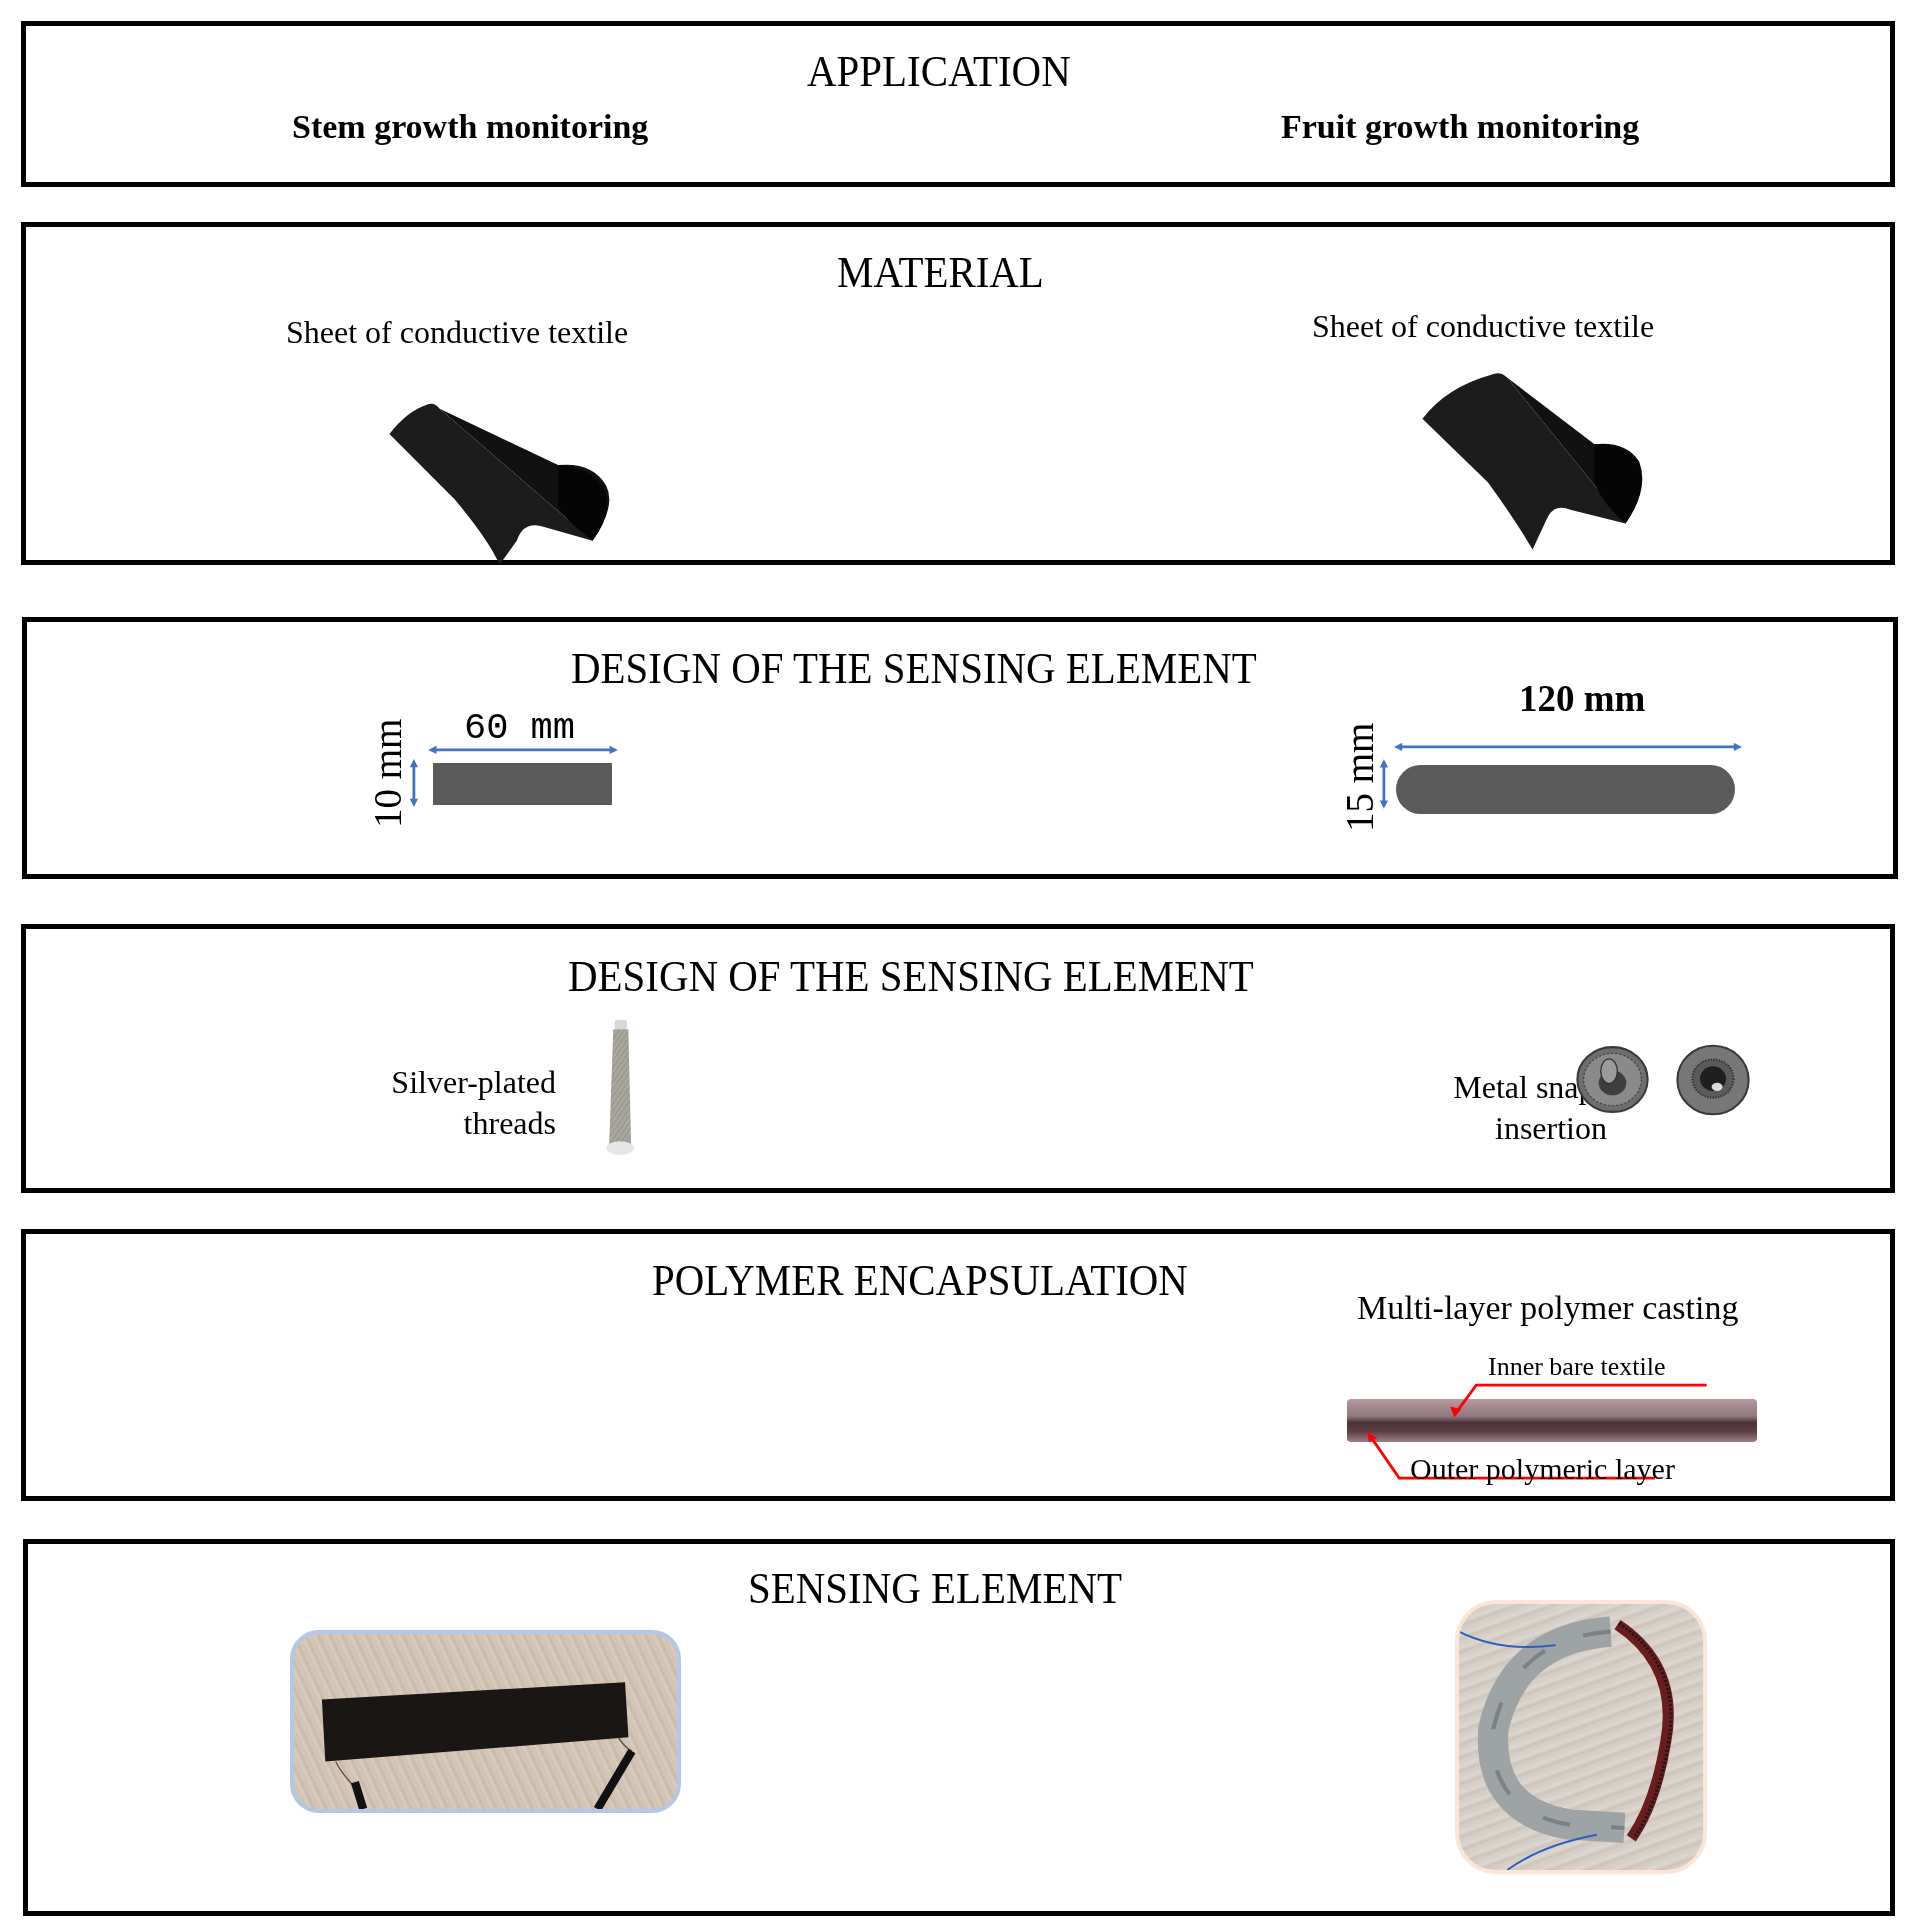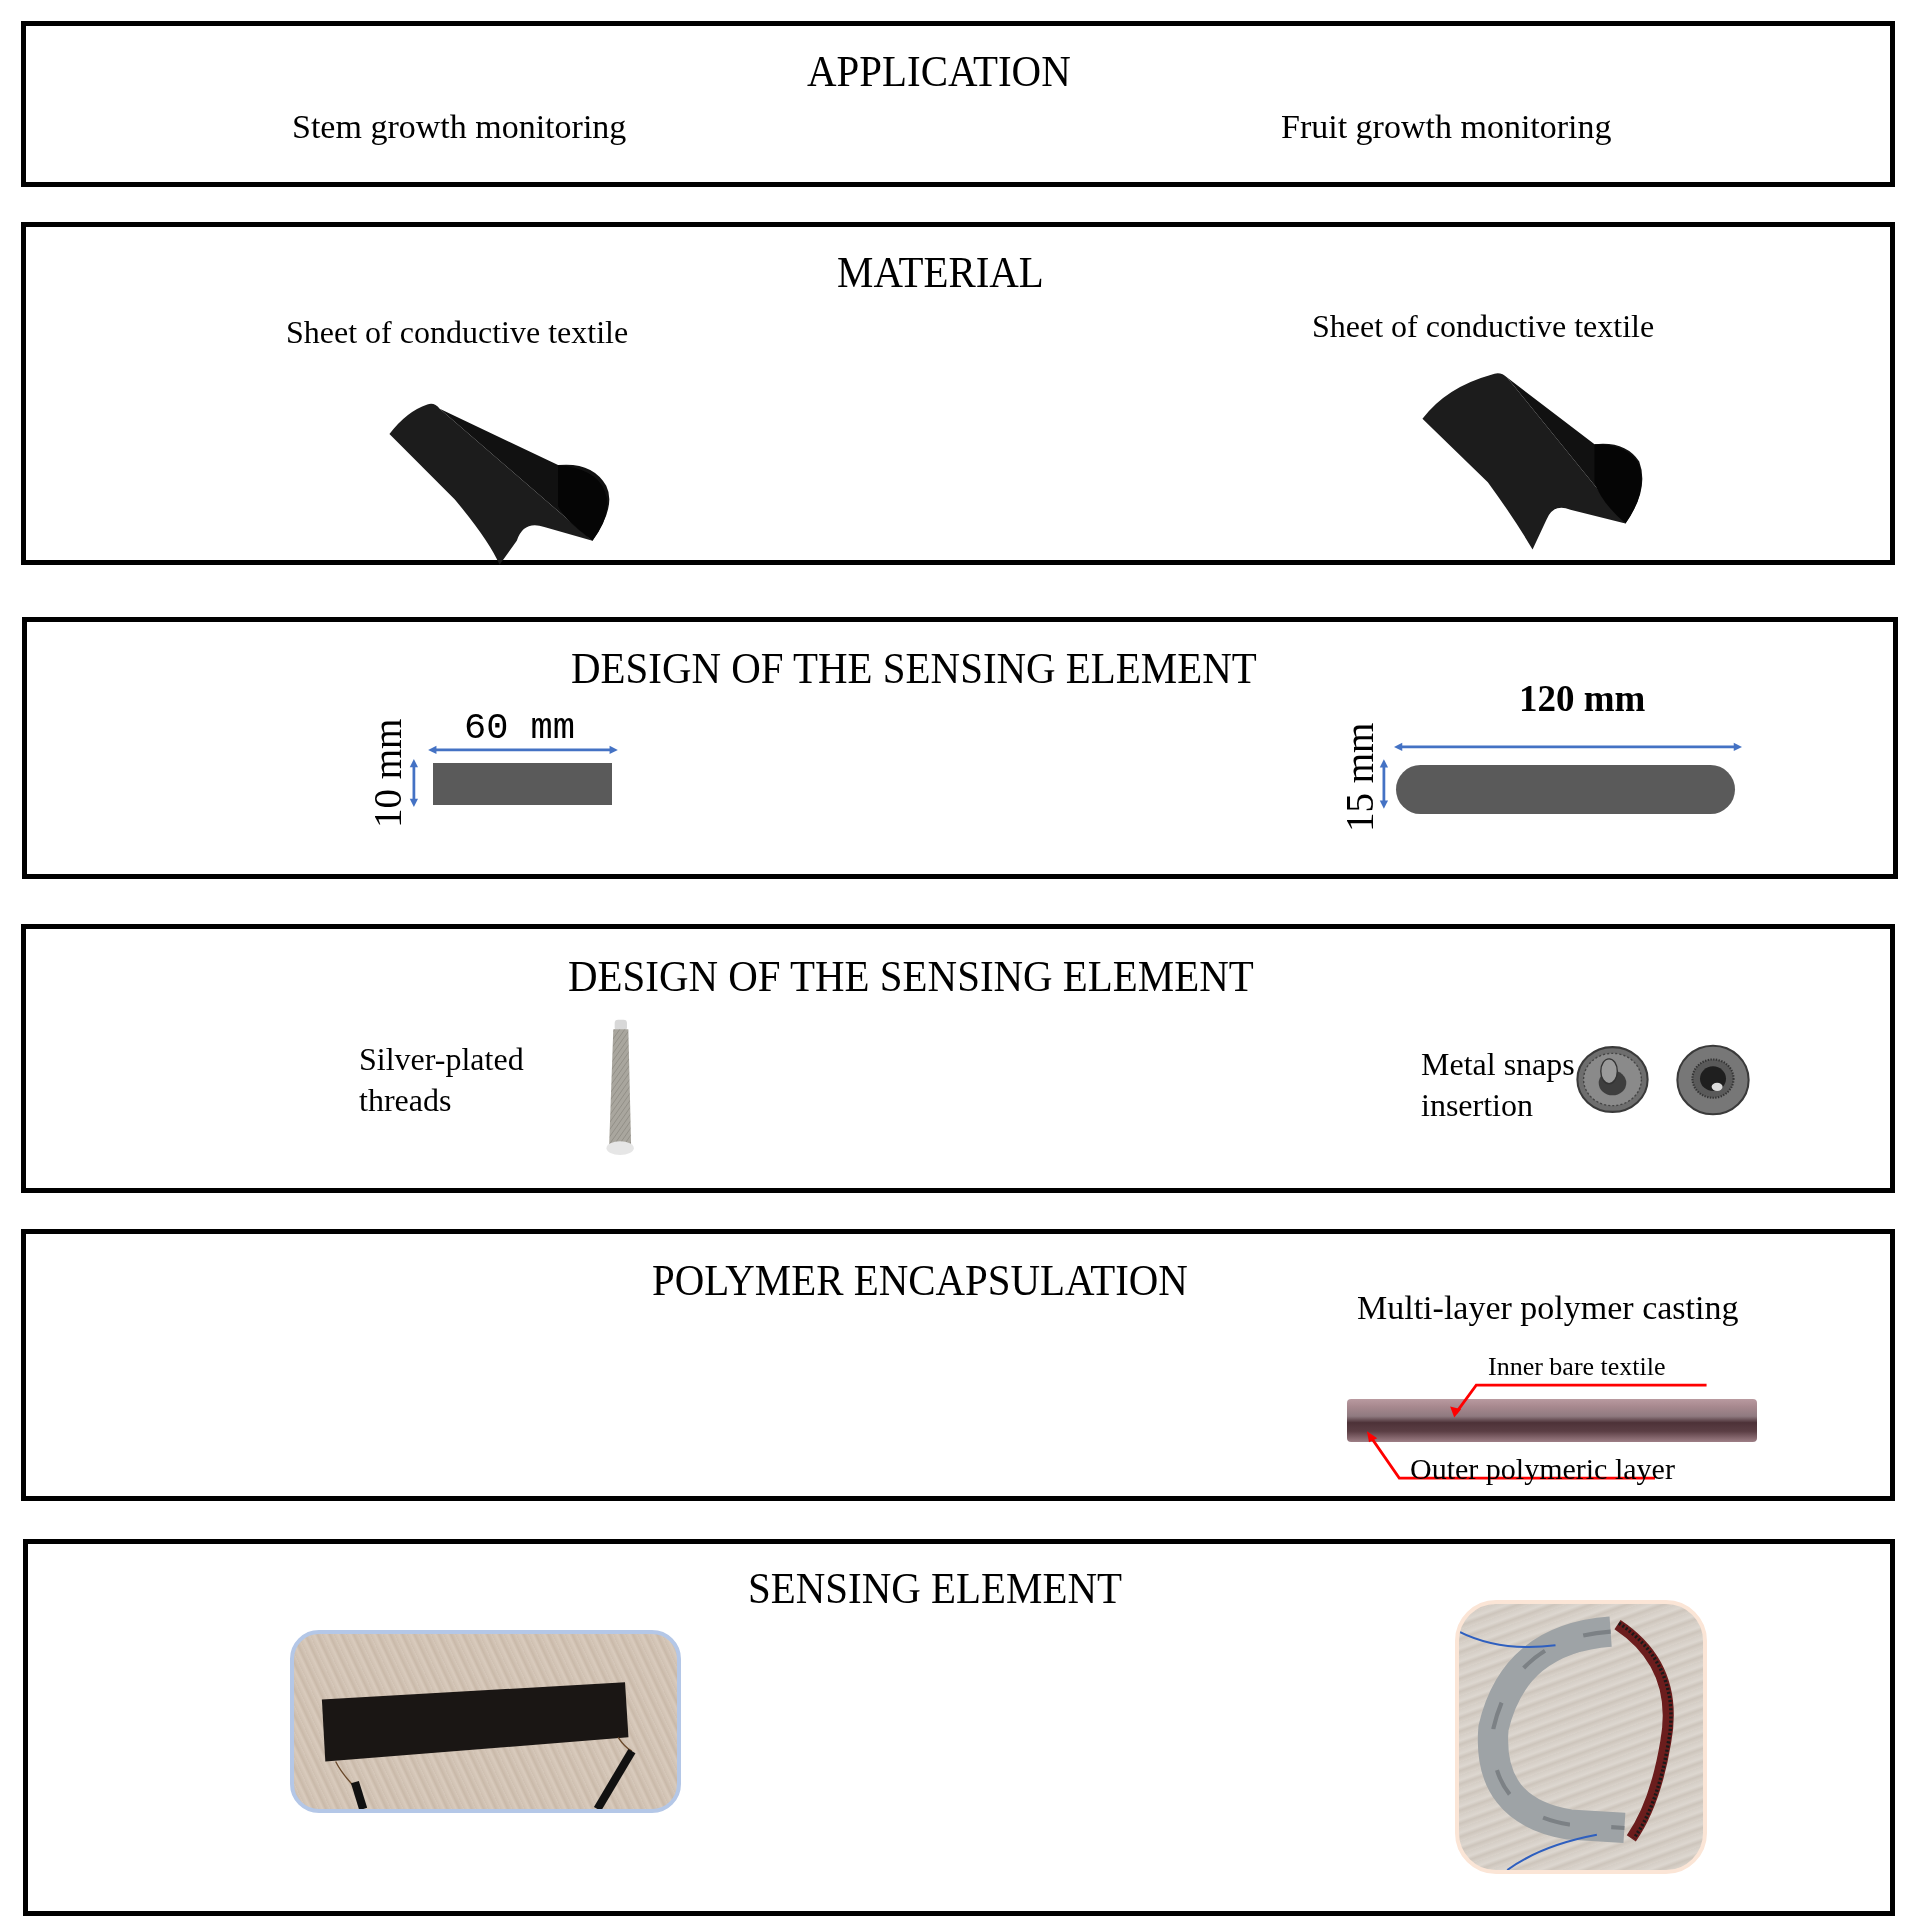--- a/index.html
+++ b/index.html
@@ -2,22 +2,22 @@
 <html style="font-size:11px"><head>
 <meta charset="utf-8">
 <style>
   html, body { margin:0; padding:0; background:#ffffff; }
   body { width:1912px; height:1926px; position:relative; overflow:hidden;
          font-family:"Liberation Serif", "DejaVu Serif", serif; color:#000; }
   .box { position:absolute; border:5.5px solid #000; box-sizing:border-box; background:#fff; }
   .abs { position:absolute; white-space:nowrap; line-height:1; }
   .title { font-size:44px; transform:scaleX(0.93); transform-origin:left top; }
   .label { font-size:32px; }
-  .bold { font-weight:normal; font-size:34px; }
-  .center { text-align:left; }
+  .bold { font-weight:bold; font-size:34px; }
+  .center { text-align:right;margin-top:23px; }
   svg { position:absolute; overflow:visible; }
   .photo { position:absolute; box-sizing:border-box; overflow:hidden; }
 </style>
 </head>
 <body>
 
 <div class="box" style="left:20.7px; top:20.7px; width:1874px; height:166px;"></div>
 <div class="abs title" style="left:807px; top:50px;">APPLICATION</div>
 <div class="abs bold" style="left:292px; top:110px;">Stem growth monitoring</div>
 <div class="abs bold" style="left:1281px; top:110px;">Fruit growth monitoring</div>

